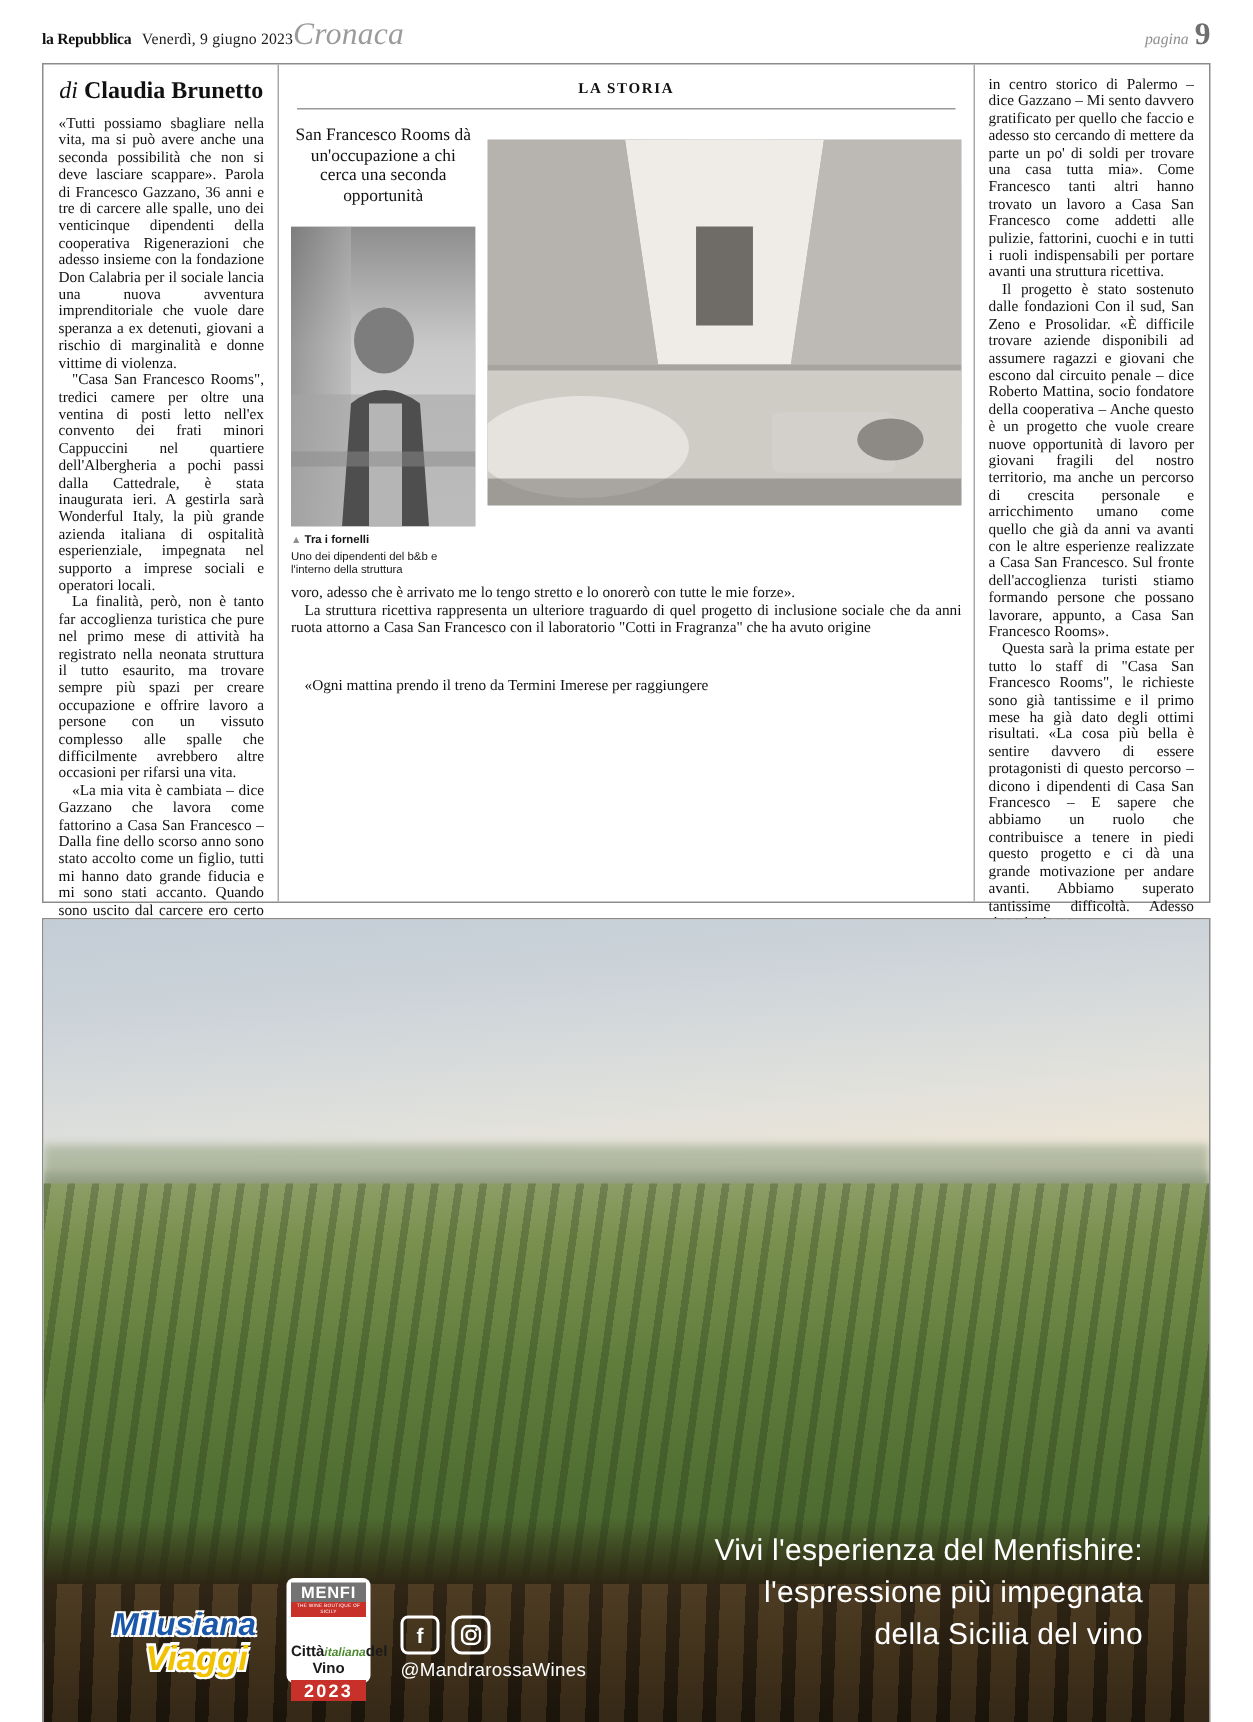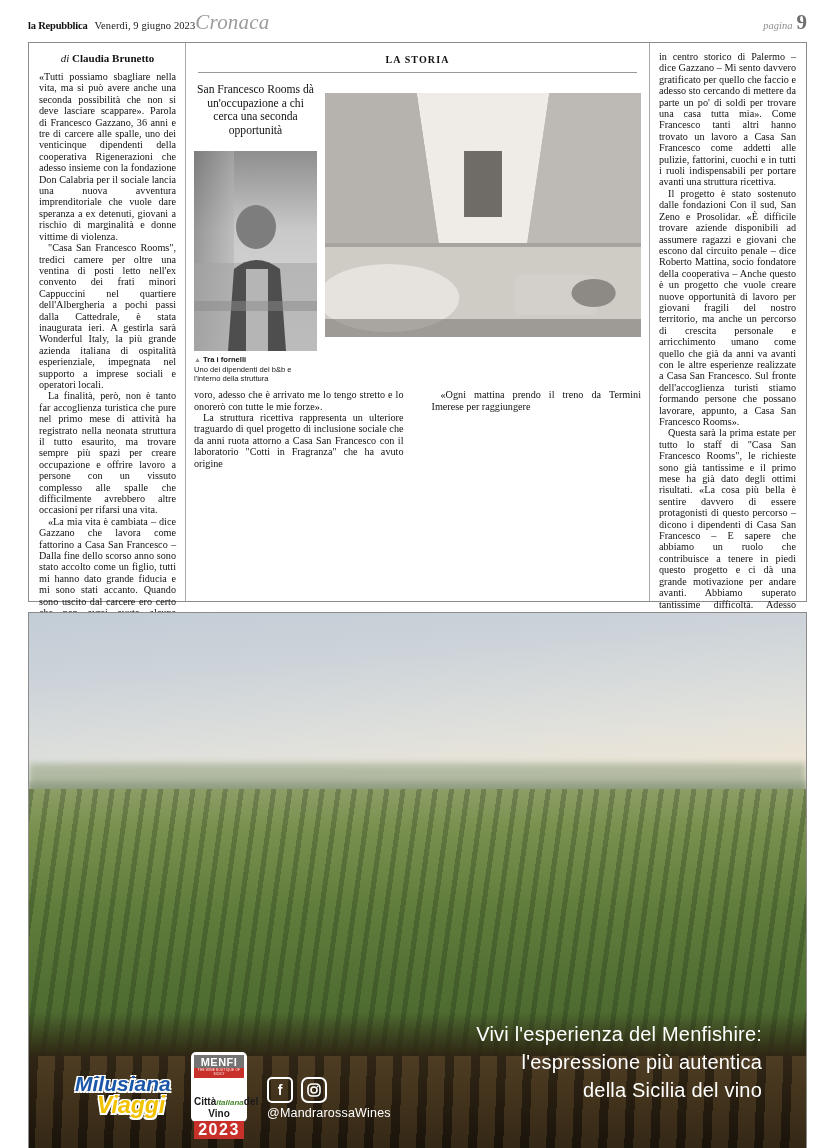--- a/index.html
+++ b/index.html
@@ -29,21 +29,21 @@
 
   .col{box-sizing:border-box;}
   .col-1{width:157px;padding:8px 9px 6px 10px;border-right:1px solid #a8a8a8;}
   .col-mid{flex:1;padding:0;position:relative;}
   .col-4{width:157px;padding:8px 10px 6px 9px;border-left:1px solid #a8a8a8;}
 
   .kicker-wrap{text-align:center;padding-top:6px;}
   .kicker{font-weight:bold;font-size:10px;letter-spacing:1.1px;}
   .kicker-rule{border-bottom:1px solid #999;margin:5px 12px 0 12px;}
 
-  .byline{text-align:center;font-size:11px;margin:1px 0 7px 0;}
+  .byline{text-align:center;font-size:16px;margin:1px 0 7px 0;}
   .byline i{font-style:italic;}
   .byline b{font-weight:bold;}
 
   .body-text{
     font-size:10.2px;line-height:11.4px;text-align:justify;
     font-family:"Liberation Serif",serif;
     hyphens:auto;-webkit-hyphens:auto;
   }
   .body-text p{margin:0;text-indent:9px;}
   .body-text p.noind{text-indent:0;}
@@ -65,21 +65,21 @@
   }
 
   .photo{background:#bdbdbd;position:relative;overflow:hidden;}
   .photo.small{height:200px;margin-top:14px;}
   .photo.big{height:244px;margin-top:20px;}
 
   .capt{margin-top:4px;font-family:"Liberation Sans",sans-serif;font-size:7.6px;line-height:9.3px;color:#151515;}
   .capt .tri{color:#8f8f8f;font-size:7px;}
   .capt b{font-weight:bold;}
 
-  .two-col{display:flex;gap:28px;padding:6px 8px 0 8px;}
+  .two-col{display:flex;gap:28px;padding:6px 8px 0 8px;flex-direction:column;}
   .two-col > div{flex:1;}
 
   .copyright{font-family:"Liberation Sans",sans-serif;font-size:4.6px;letter-spacing:0.3px;font-weight:bold;color:#333;margin-top:4px;}
 
   
   .advert{position:relative;margin-top:10px;height:545px;border:1px solid #8c8c8c;box-sizing:border-box;overflow:hidden;}
   .ad-sky{
     position:absolute;left:0;right:0;top:0;height:210px;
     background:linear-gradient(175deg,#c3cdd6 0%,#ccd3d9 25%,#dfe0dc 55%,#efe6d6 80%,#f5ead8 100%);
   }
@@ -124,21 +124,21 @@
     text-shadow:1.5px 1.5px 0 #fff,-1.5px 1.5px 0 #fff,1.5px -1.5px 0 #fff,-1.5px -1.5px 0 #fff;position:absolute;left:2px;top:2px;}
   .logo-mil .l2{font-family:"Liberation Sans",sans-serif;font-weight:bold;font-style:italic;font-size:23px;color:#f2c200;
     text-shadow:1.5px 1.5px 0 #fff,-1.5px 1.5px 0 #fff,1.5px -1.5px 0 #fff,-1.5px -1.5px 0 #fff;position:absolute;left:24px;top:22px;}
   .logo-menfi{
     width:56px;height:70px;background:#fff;border-radius:5px;padding:3px;box-sizing:border-box;text-align:center;
   }
   .lm-top{background:#737373;color:#fff;font-family:"Liberation Sans",sans-serif;font-weight:bold;font-size:11px;letter-spacing:.5px;padding:1px 0 0 0;}
   .lm-sub{background:#c8302a;color:#fff;font-family:"Liberation Sans",sans-serif;font-size:3.2px;letter-spacing:.2px;padding-bottom:2px;}
   .lm-mid{font-family:"Liberation Sans",sans-serif;font-weight:bold;font-size:10px;color:#1a1a1a;line-height:11px;margin-top:18px;}
   .lm-green{color:#4b8a2e;font-style:italic;font-size:8px;}
-  .lm-year{background:#c8302a;color:#fff;font-family:"Liberation Sans",sans-serif;font-weight:bold;font-size:16px;letter-spacing:1.5px;margin-top:2px;}
+  .lm-year{background:#c8302a;color:#fff;font-family:"Liberation Sans",sans-serif;font-weight:bold;font-size:12px;letter-spacing:1.5px;margin-top:2px;}
   .social{display:flex;flex-direction:column;gap:3px;padding-bottom:2px;}
   .soc-icons{display:flex;gap:8px;}
   .soc{width:22px;height:22px;border-radius:5px;border:2px solid #fff;display:flex;align-items:center;justify-content:center;color:#fff;font-family:"Liberation Sans",sans-serif;font-weight:bold;font-size:14px;}
   .soc.ig{border-radius:7px;}
   .soc-handle{font-family:"Liberation Sans",sans-serif;color:#fff;font-size:12.5px;letter-spacing:.2px;}
 </style>
 </head>
 <body>
 
 <div class="page">
@@ -269,21 +269,21 @@
   <div class="advert">
     <div class="ad-sky"></div>
     <div class="ad-hills"></div>
     <div class="ad-horizon"></div>
     <div class="ad-field"></div>
     <div class="ad-soil-fade"></div>
     <div class="ad-soil"></div>
 
     <div class="tagline">
       <div>Vivi l'esperienza del Menfishire:</div>
-      <div>l'espressione più autentica</div>
+      <div>l'espressione più impegnata</div>
       <div>della Sicilia del vino</div>
     </div>
 
     <div class="logos">
       <div class="logo-mil">
         <span class="l1">Milusiana</span>
         <span class="l2">Viaggi</span>
       </div>
       <div class="logo-menfi">
         <div class="lm-top">MENFI</div>

